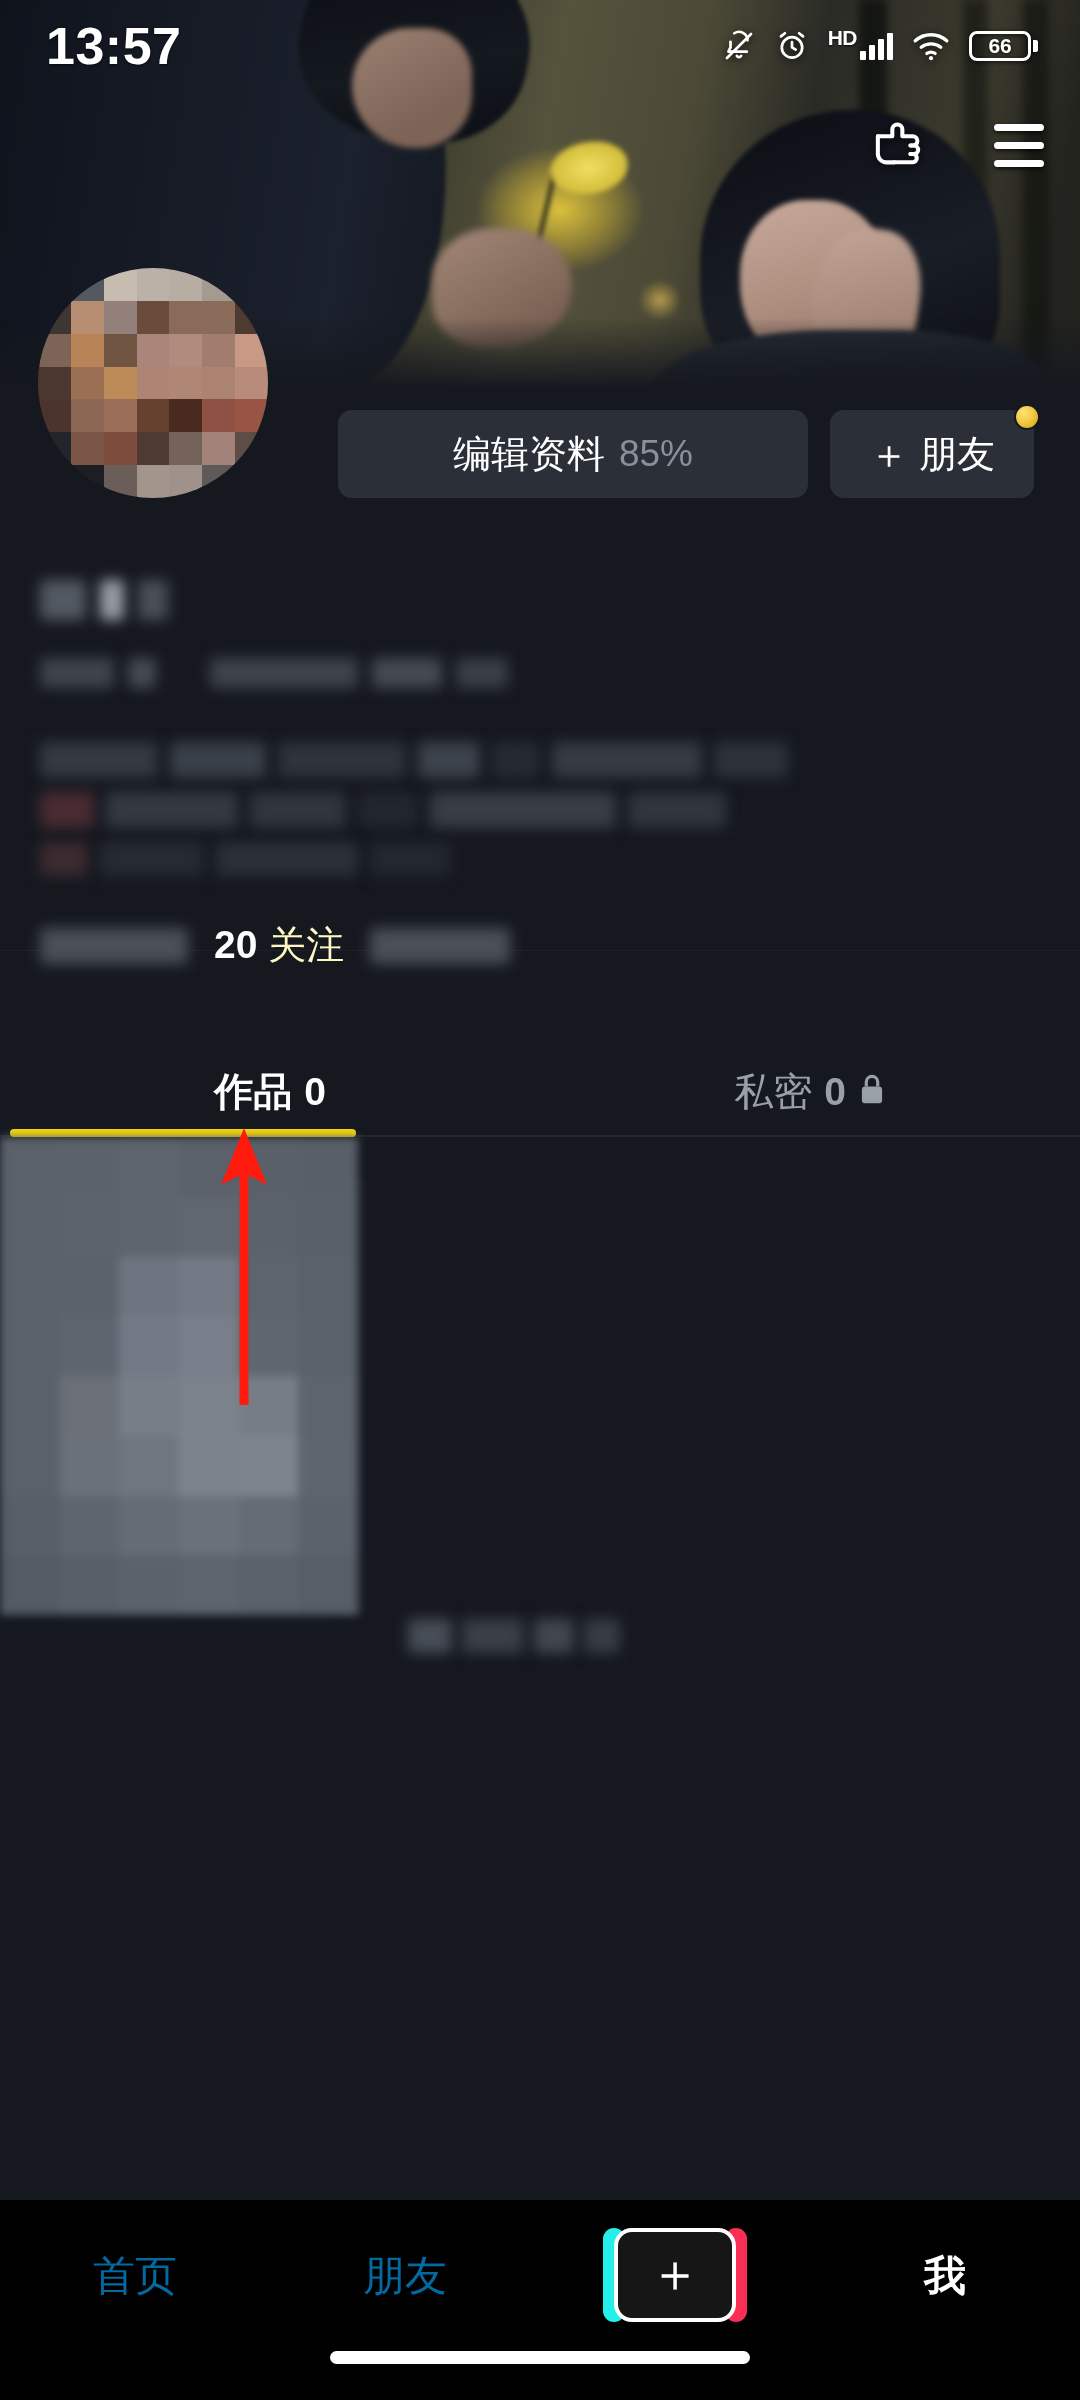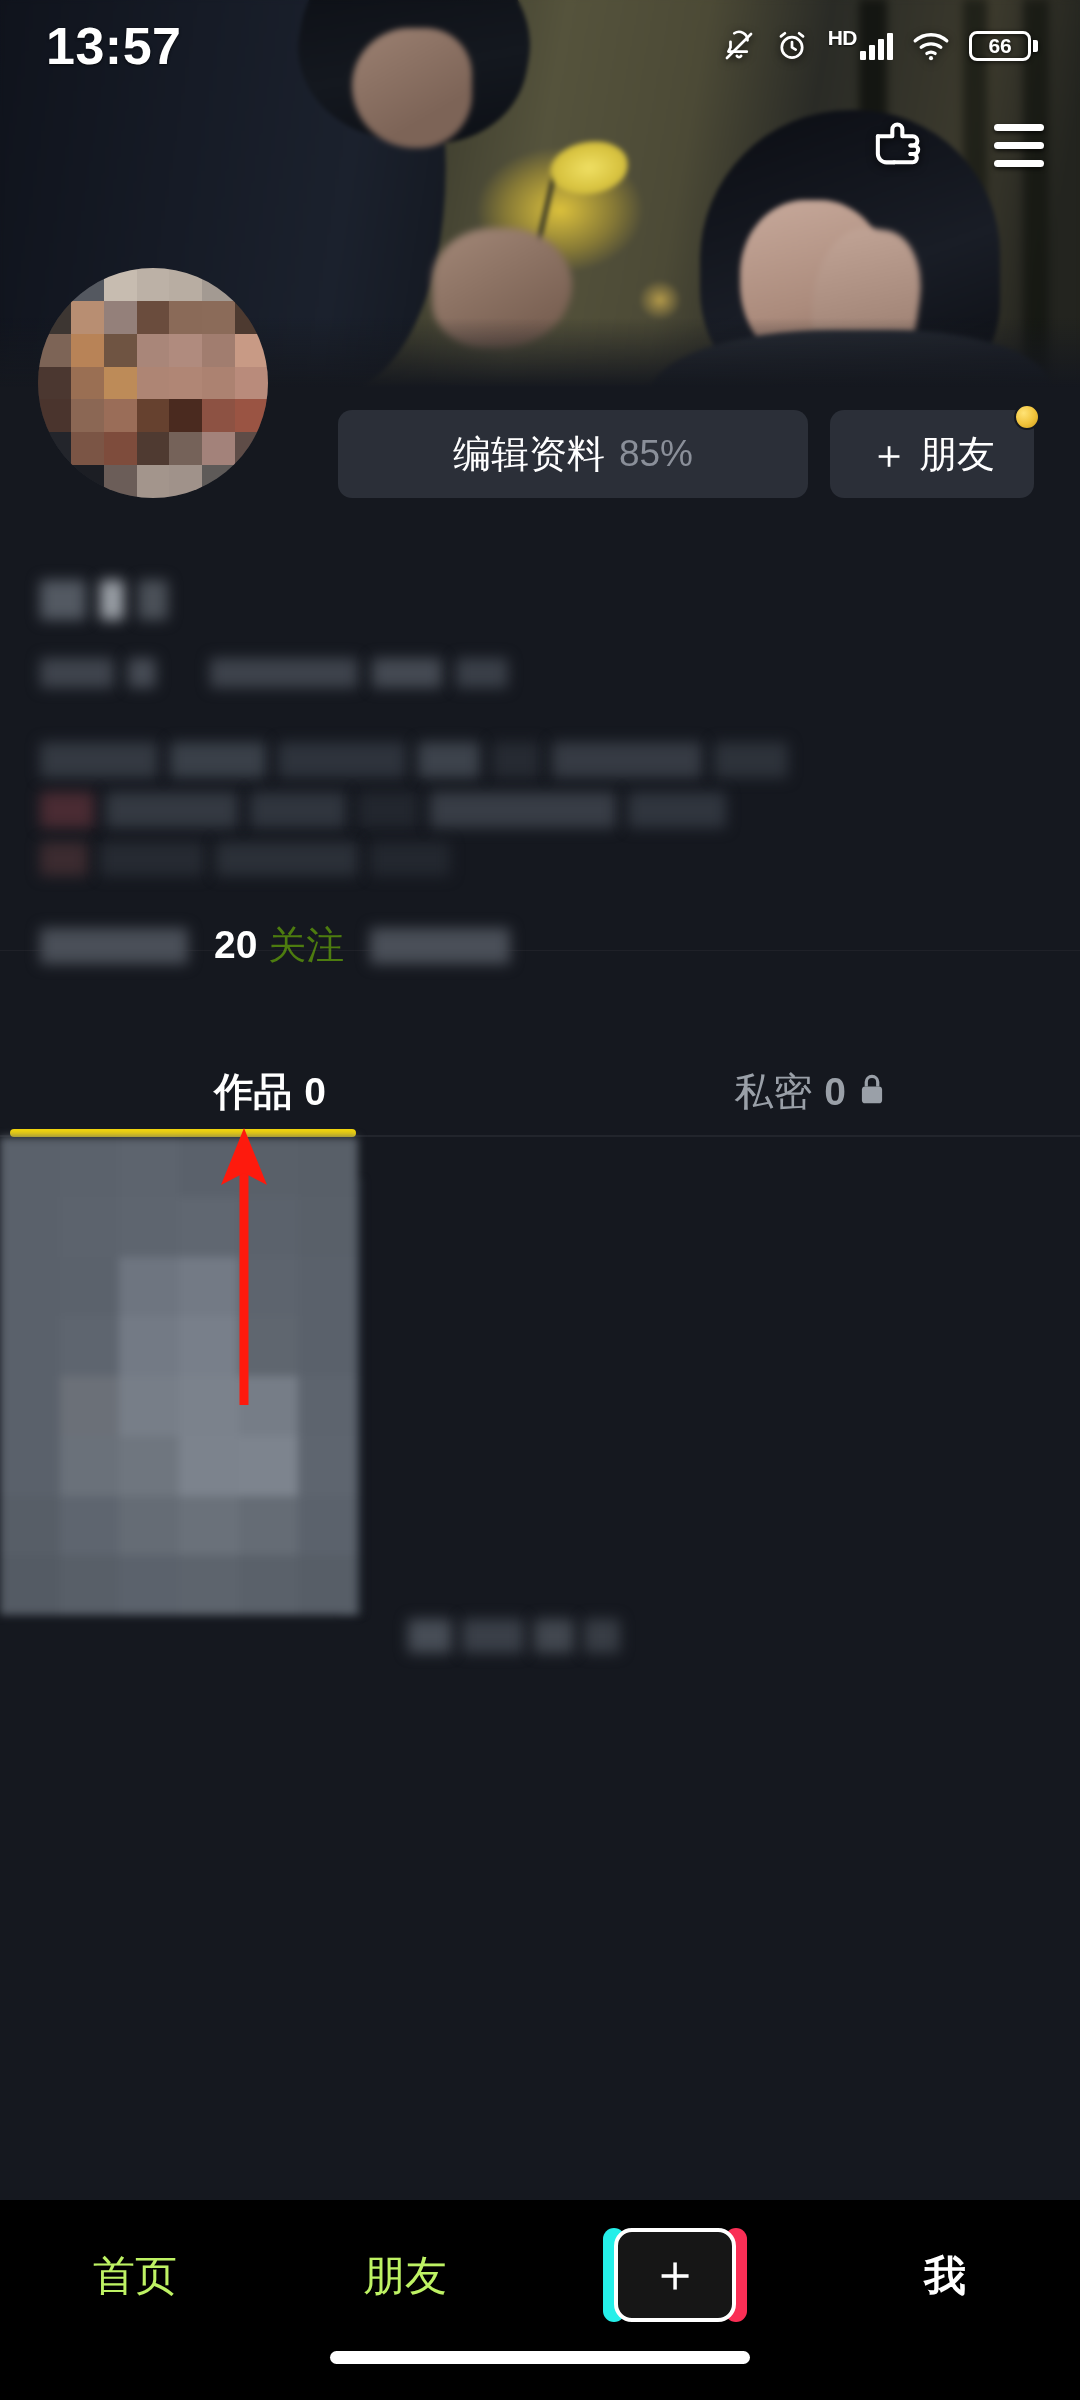--- a/index.html
+++ b/index.html
@@ -179,21 +179,21 @@
   .divider-dim {
     position:absolute; left:0; width:1080px; height:1px;
     background:rgba(255,255,255,.045);
   }
 
   
   .stats {
     display:flex; align-items:center; gap:26px; padding:0 40px; margin-top:44px;
   }
   .stat-text { color:#fff; font-size:39px; font-weight:700; white-space:nowrap; }
-  .stat-text .lbl { color:#4d7c0f; font-weight:400; font-size:38px; }
+  .stat-text .lbl { color:#fef9c3; font-weight:400; font-size:38px; }
 
   
   .tabs {
     margin-top:74px; display:flex; align-items:flex-end; height:92px;
     position:relative;
   }
   .tab {
     flex:1; display:flex; align-items:center; justify-content:center; gap:12px;
     font-size:39px; color:#9aa0a8; cursor:pointer; padding-bottom:18px;
   }
@@ -229,21 +229,21 @@
   .annot { position:absolute; left:0; top:0; width:1080px; height:2400px;
            pointer-events:none; z-index:60; }
 
   
   .bottomnav {
     position:absolute; left:0; bottom:0; width:1080px; height:200px;
     background:#000; display:flex; align-items:flex-start; padding-top:28px;
   }
   .nav-item {
     flex:1; display:flex; align-items:center; justify-content:center;
-    color:#bef264; font-size:42px; cursor:pointer; height:96px;
+    color:#0369a1; font-size:42px; cursor:pointer; height:96px;
   }
   .nav-item.active { color:#fff; font-weight:700; }
   .nav-plus-wrap { flex:1; display:flex; align-items:center; justify-content:center; }
   .nav-plus {
     position:relative; width:122px; height:94px; border-radius:18px;
     background:#161616; display:flex; align-items:center; justify-content:center;
     cursor:pointer;
   }
   .nav-plus::before, .nav-plus::after {
     content:""; position:absolute; top:0; width:22px; height:94px; border-radius:14px;

